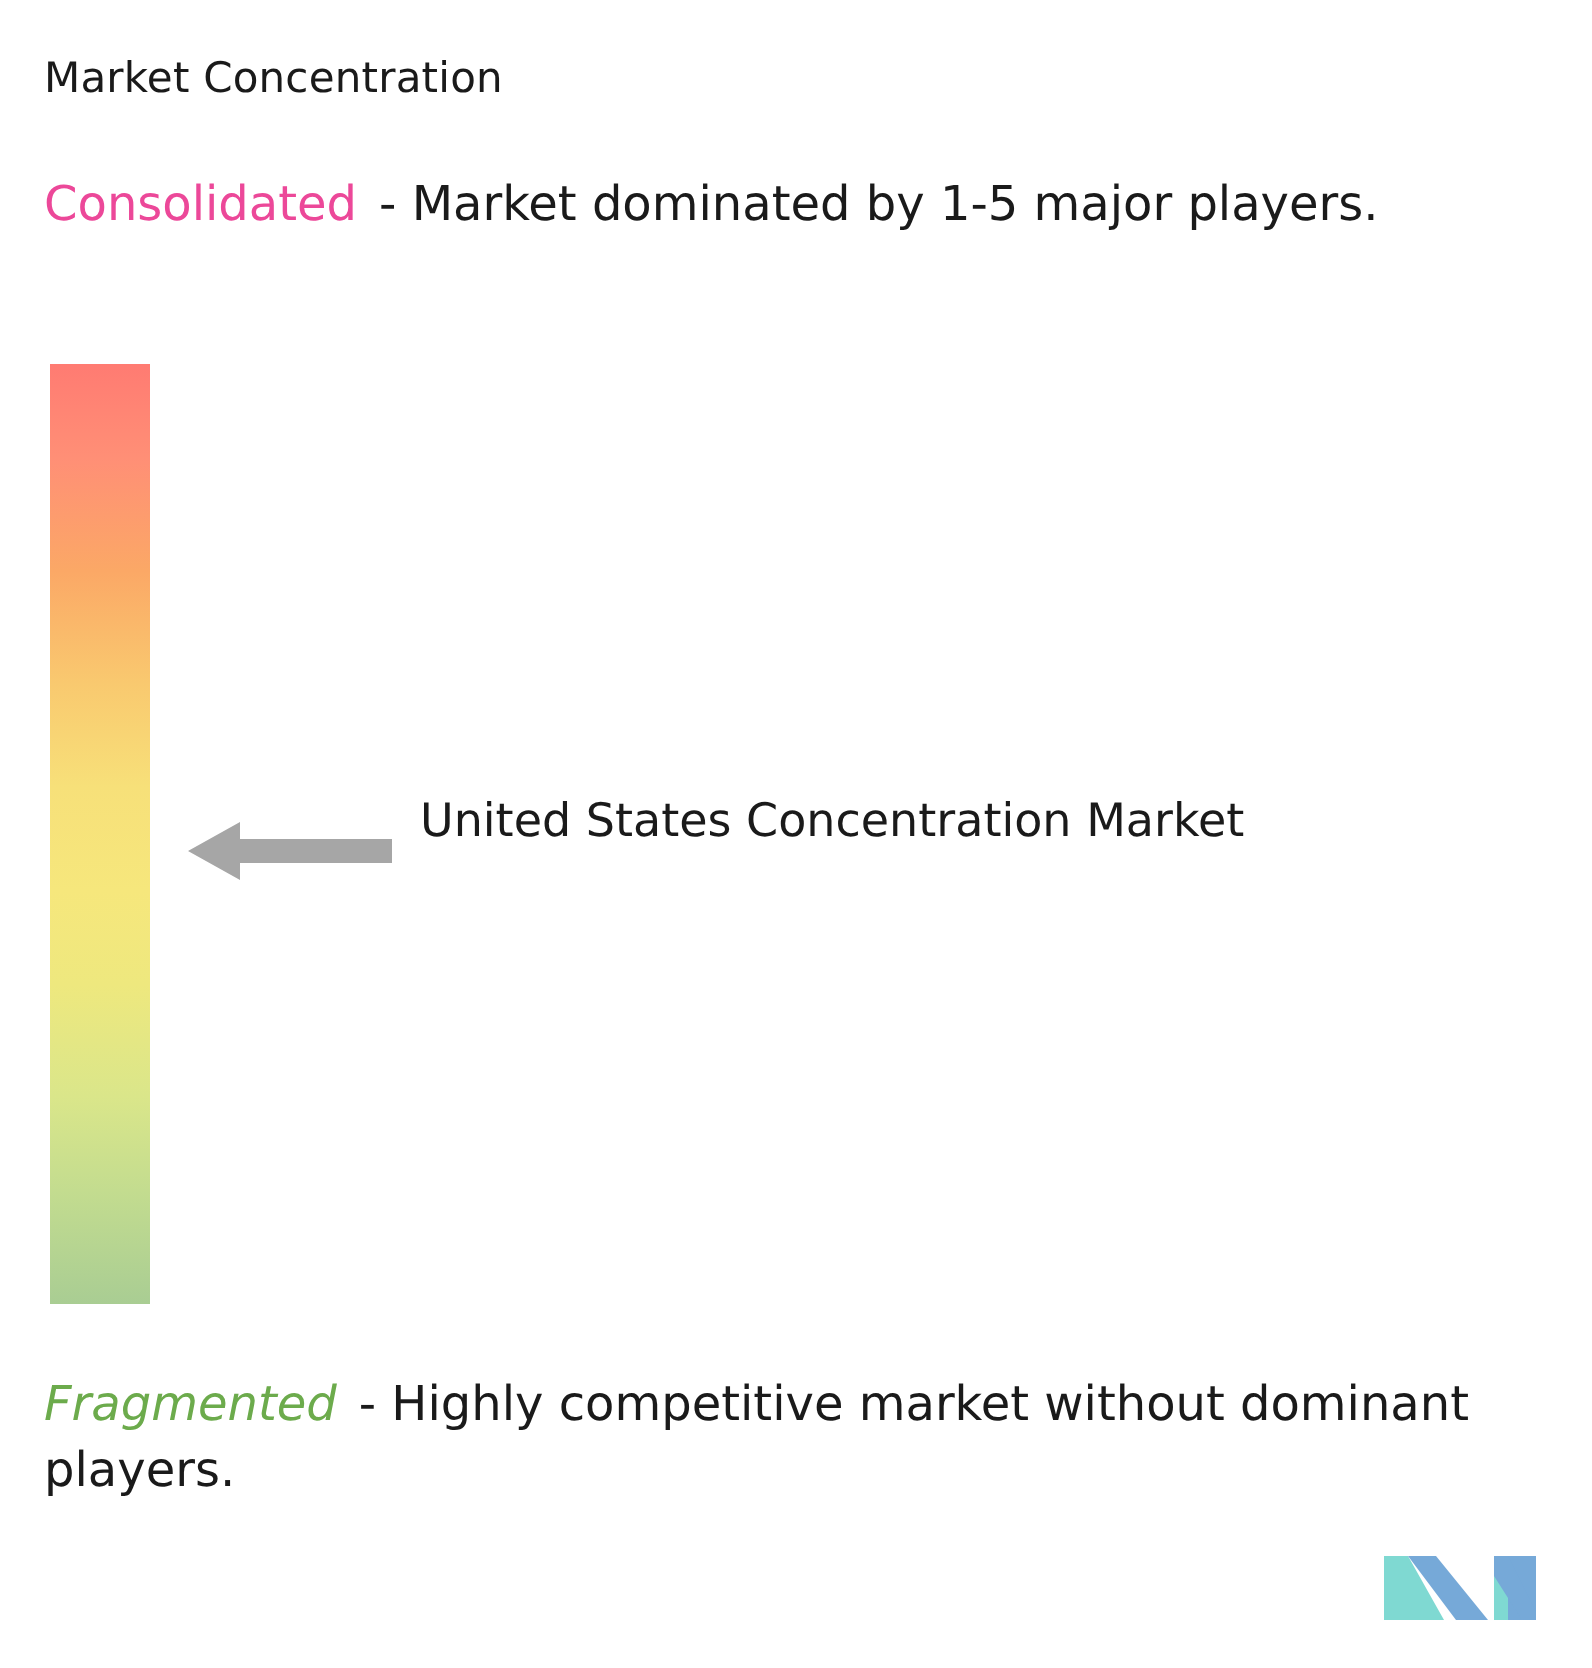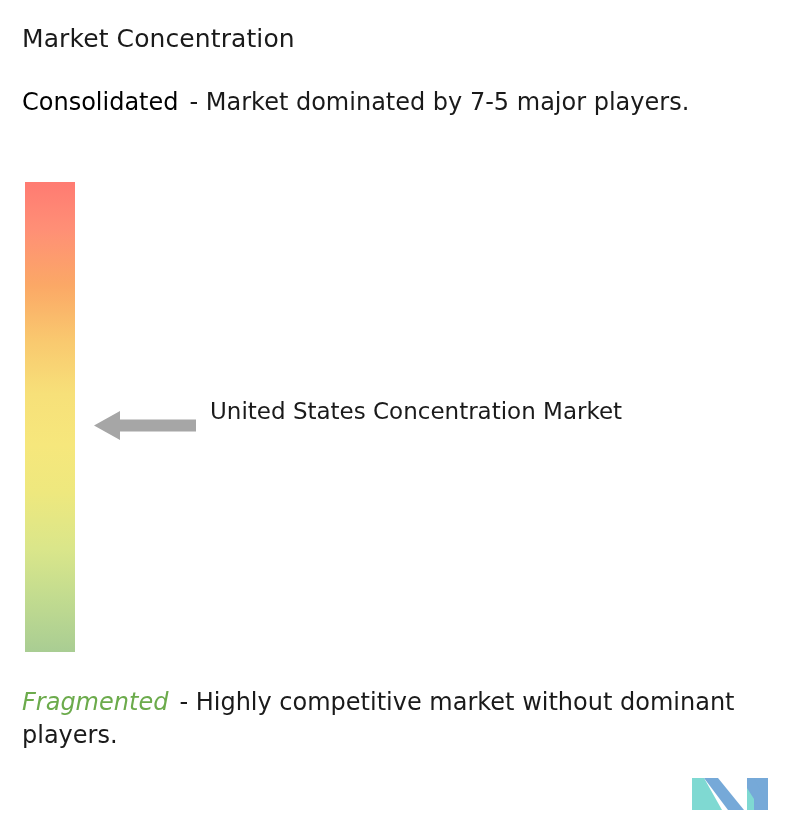--- a/index.html
+++ b/index.html
@@ -20,21 +20,21 @@
     position: absolute;
     inset: 0;
     background: #ffffff;
   }
 
   
   .chart-title {
     position: absolute;
     left: 22px;
     top: 20px;
-    font-size: 25px;
+    font-size: 21px;
     line-height: 38px;
     color: #1a1a1a;
     letter-spacing: 0.1px;
     white-space: nowrap;
   }
 
   
   .legend-top {
     position: absolute;
     left: 22px;
@@ -47,21 +47,21 @@
   .legend-bottom {
     position: absolute;
     left: 22px;
     top: 686px;
     width: 772px;
     font-size: 24px;
     line-height: 33px;
     color: #1a1a1a;
   }
   .term-consolidated {
-    color: #000000;
+    color: #ec4899;
   }
   .term-fragmented {
     color: #6cab4c;
     font-style: italic;
   }
   .legend-gap {
     display: inline-block;
     width: 11px;
   }
 
@@ -126,21 +126,21 @@
   }
 </style>
 </head>
 <body>
 
 <div class="canvas">
 
   <div class="chart-title">Market Concentration</div>
 
   <div class="legend-top">
-    <span class="term-consolidated">Consolidated</span><span class="legend-gap"></span><span>- Market dominated by 7-5 major players.</span>
+    <span class="term-consolidated">Consolidated</span><span class="legend-gap"></span><span>- Market dominated by 1-5 major players.</span>
   </div>
 
   <div class="gradient-bar"></div>
 
   <div class="pointer-arrow">
     <svg width="102" height="33" viewBox="0 0 102 33" xmlns="http://www.w3.org/2000/svg">
       <polygon points="0,16.5 26,2 26,10.5 102,10.5 102,22.5 26,22.5 26,31" fill="#a6a6a6"></polygon>
     </svg>
   </div>
 

